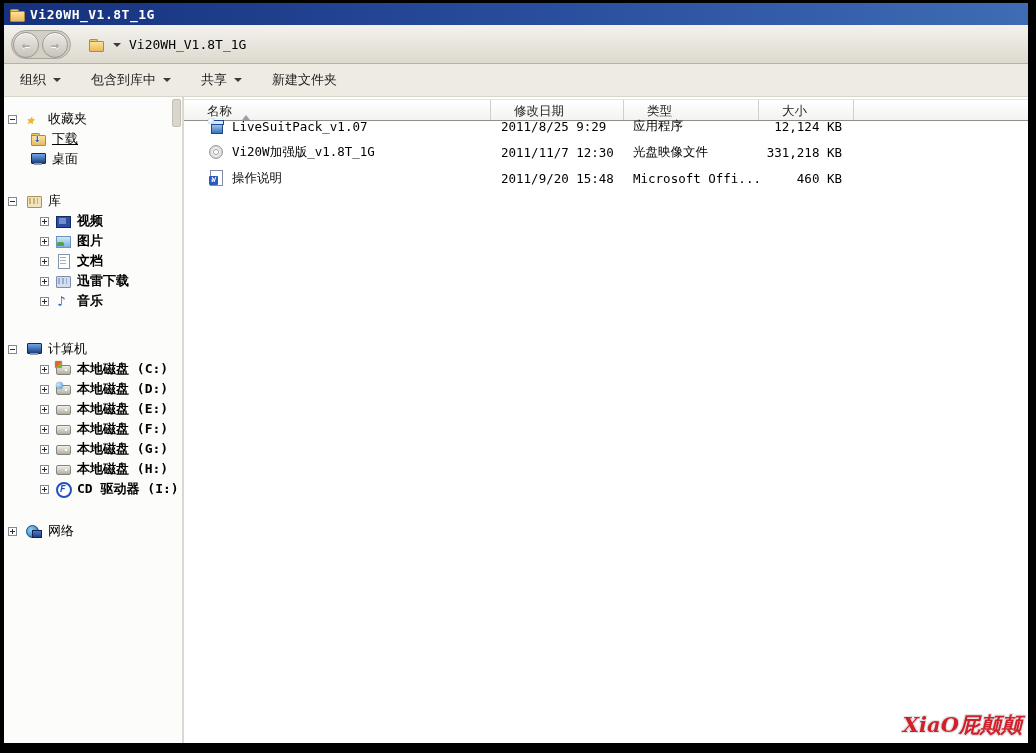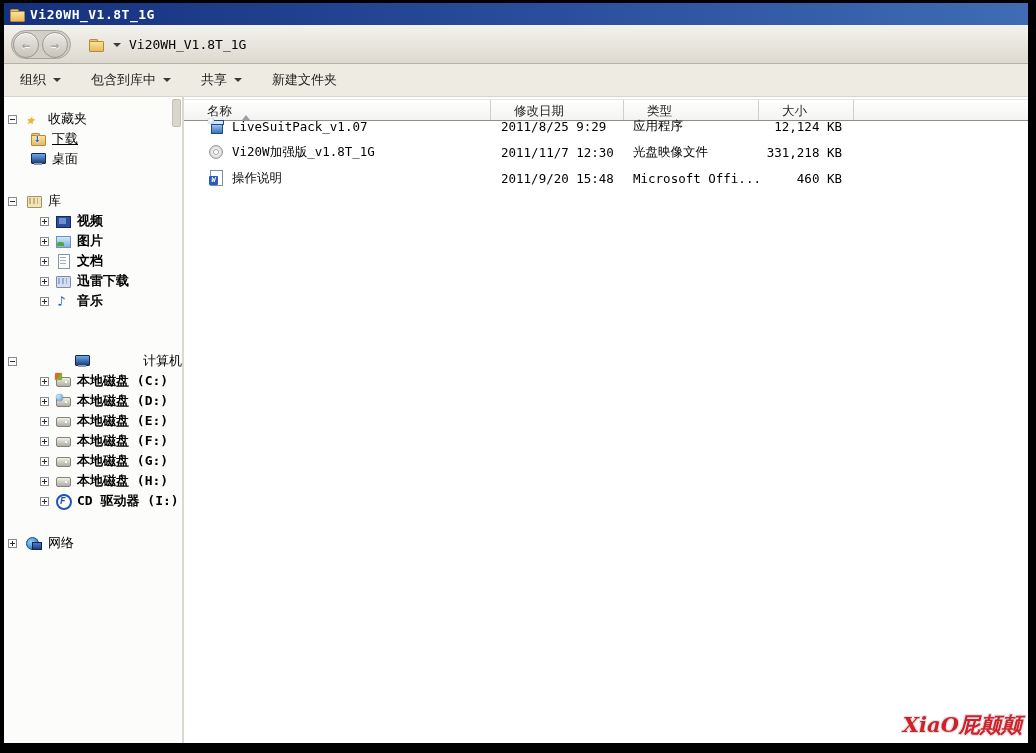--- a/index.html
+++ b/index.html
@@ -44,21 +44,21 @@
   .filearea { flex:1; position:relative; background:#fff; min-width:0; }
 
   
   .ti { height:20px; display:flex; align-items:center; white-space:nowrap; overflow:hidden; }
   .ti .lbl { margin-left:6px; }
   .ti.root { padding-left:4px; }
   .ti.root .ic { margin-left:9px; }
   .ti.child { padding-left:36px;font-weight:bold; }
   .ti.child .ic { margin-left:6px; }
   .ti.fav-child { padding-left:26px; }
-  .sec-lib { margin-top:22px; } .sec-comp { margin-top:40px;justify-content:space-between; } .sec-net { margin-top:22px; }
+  .sec-lib { margin-top:22px; } .sec-comp { margin-top:28px; } .sec-net { margin-top:22px; }
   .underlined { text-decoration:underline; }
   .exp { width:9px; height:9px; border:1px solid #848a94; background:#fff; position:relative; flex:none; }
   .exp::before { content:""; position:absolute; left:1px; right:1px; top:3px; height:1px; background:#2c2c2c; }
   .exp.plus::after { content:""; position:absolute; top:1px; bottom:1px; left:3px; width:1px; background:#2c2c2c; }
   .side-scroll { position:absolute; right:1px; top:2px; width:9px; height:28px;
     background:#d9d6cd; border:1px solid #c2bfb6; border-radius:2px; }
 
   
   .lheader { position:absolute; left:0; right:0; top:2px; height:22px; display:flex;
     background:linear-gradient(#ffffff,#f3f3f1); border-top:1px solid #e4e4e2; border-bottom:1px solid #8f8f8c;

